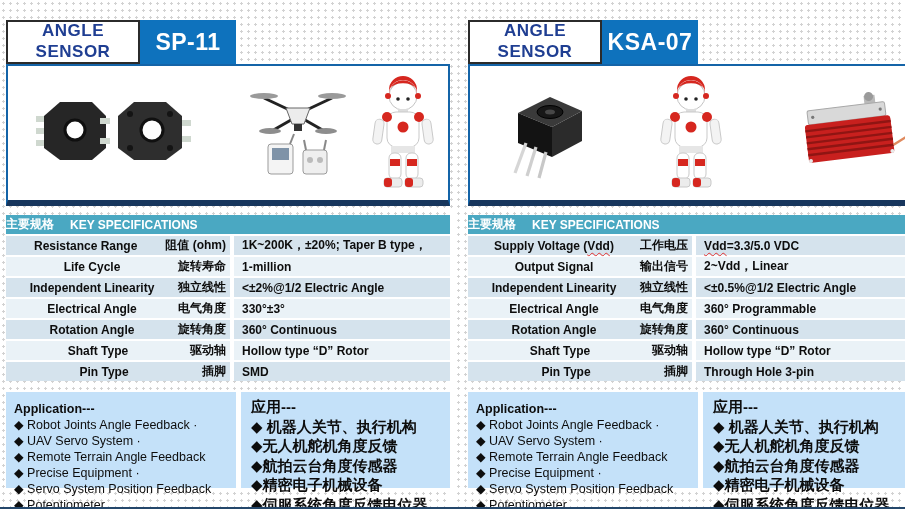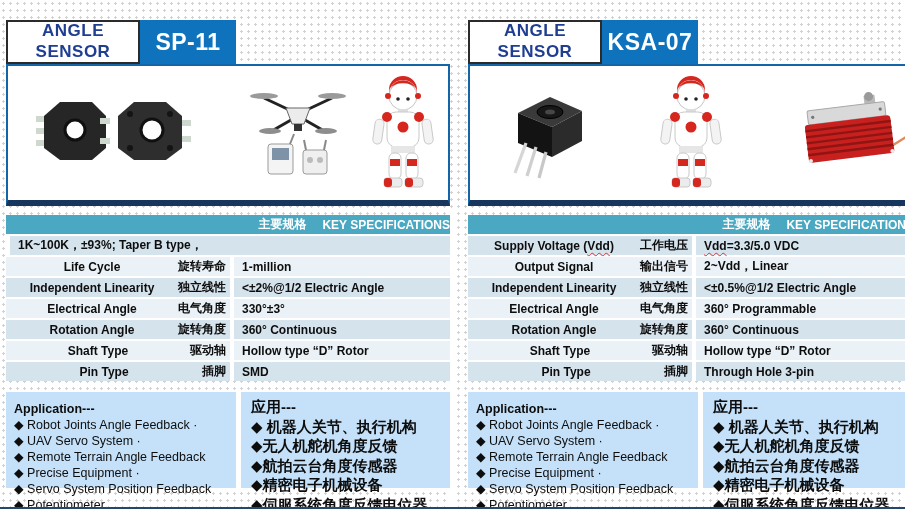--- a/index.html
+++ b/index.html
@@ -31,21 +31,21 @@
   .image-panel{
     height:134px;background:#fff;border:2px solid #1464a8;border-bottom:6px solid #17365d;
     display:flex;align-items:center;
   }
   .photo{flex:none;}
 
   
   .spec{margin-top:9px;background:#fff;}
   .spec-header{
     height:19px;background:#4aa8c2;color:#fff;font-weight:bold;font-size:12px;
-    display:flex;align-items:center;justify-content:flex-end;gap:16px;
+    display:flex;align-items:center;justify-content:flex-start;gap:16px;
   }
   .spec-row{display:flex;height:19px;margin-top:2px;font-size:12px;font-weight:bold;color:#0d0d0d;}
   .spec-row .cl{width:224px;display:flex;align-items:center;}
   .spec-row .cl .en{flex:1;text-align:center;white-space:nowrap;}
   .spec-row .cl .zh{text-align:right;padding-right:4px;white-space:nowrap;}
   .spec-row .cv{flex:1;margin-left:4px;display:flex;align-items:center;padding-left:8px;white-space:nowrap;}
   .spec-row:nth-child(even) .cl,.spec-row:nth-child(even) .cv{background:#d5e3ed;}
   .spec-row:nth-child(odd) .cl,.spec-row:nth-child(odd) .cv{background:#eaf2f7;}
   .wavy{text-decoration:underline;text-decoration-style:wavy;text-decoration-color:#e03030;text-decoration-thickness:1px;text-underline-offset:2px;}
 
@@ -139,21 +139,25 @@
           <rect x="43" y="104" width="8" height="9" rx="3" fill="#d6271f"></rect>
       </svg>
     </div>
 
     <div class="spec">
       <div class="spec-header">
         <span>主要规格</span>
         <span>KEY SPECIFICATIONS</span>
       </div>
       <div class="spec-row">
-        <div class="cv">1K~100K，±93%; Taper B type，</div>
+        <div class="cl">
+            <span class="en">Resistance Range</span>
+            <span class="zh">阻值  (ohm)</span>
+          </div>
+        <div class="cv">1K~200K，±20%; Taper B type，</div>
       </div>
       <div class="spec-row">
         <div class="cl">
             <span class="en">Life Cycle</span>
             <span class="zh">旋转寿命</span>
           </div>
         <div class="cv">1-million</div>
       </div>
       <div class="spec-row">
         <div class="cl">

